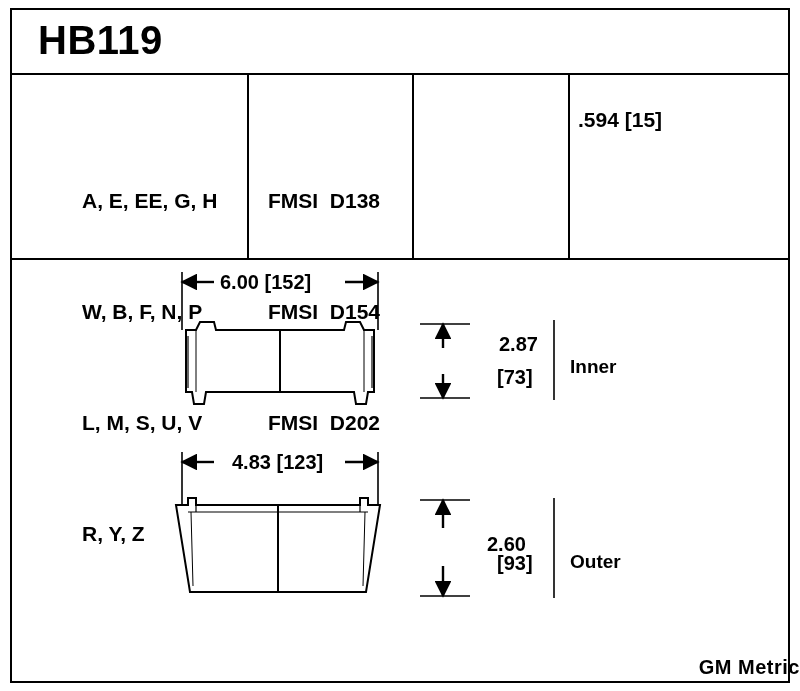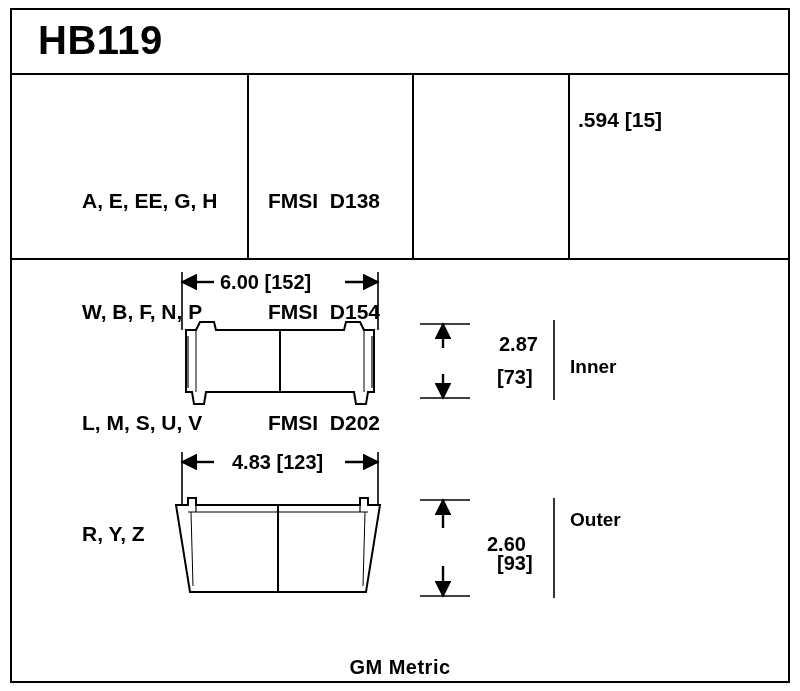--- a/index.html
+++ b/index.html
@@ -226,17 +226,17 @@
   </svg>
 
   <div class="dim-label" style="left:220px; top:271px;">6.00 [152]</div>
   <div class="dim-label" style="left:487px; top:333px;margin-left:12px;">2.87</div>
   <div class="dim-label" style="left:497px; top:366px;">[73]</div>
   <div class="pad-label" style="left:570px; top:348px;margin-top:8px;">Inner</div>
 
   <div class="dim-label" style="left:220px; top:451px;margin-left:12px;">4.83 [123]</div>
   <div class="dim-label" style="left:487px; top:521px;margin-top:12px;">2.60</div>
   <div class="dim-label" style="left:497px; top:552px;">[93]</div>
-  <div class="pad-label" style="left:570px; top:509px;">Outer</div>
-
-  <div class="footer-label" style="top:656px;">GM Metric</div>
+  <div class="pad-label" style="left:570px; top:551px;">Outer</div>
+
+  <div class="footer-label" style="top:656px;text-align:right;">GM Metric</div>
 
 </div>
 
 </body></html>

